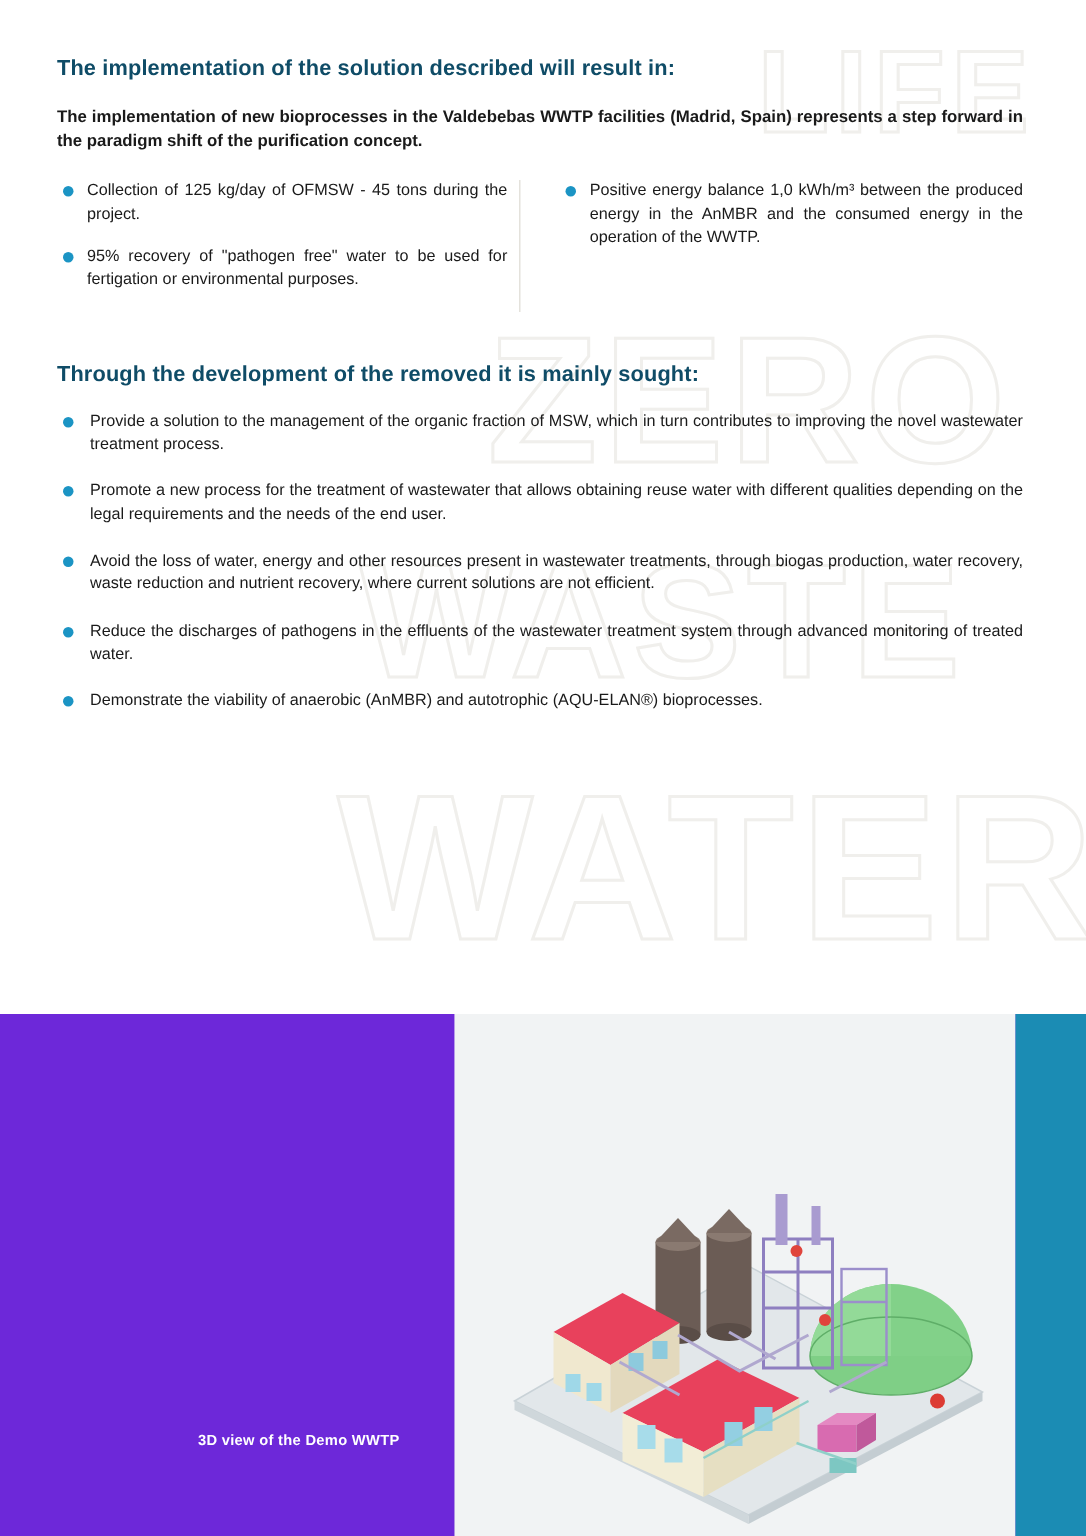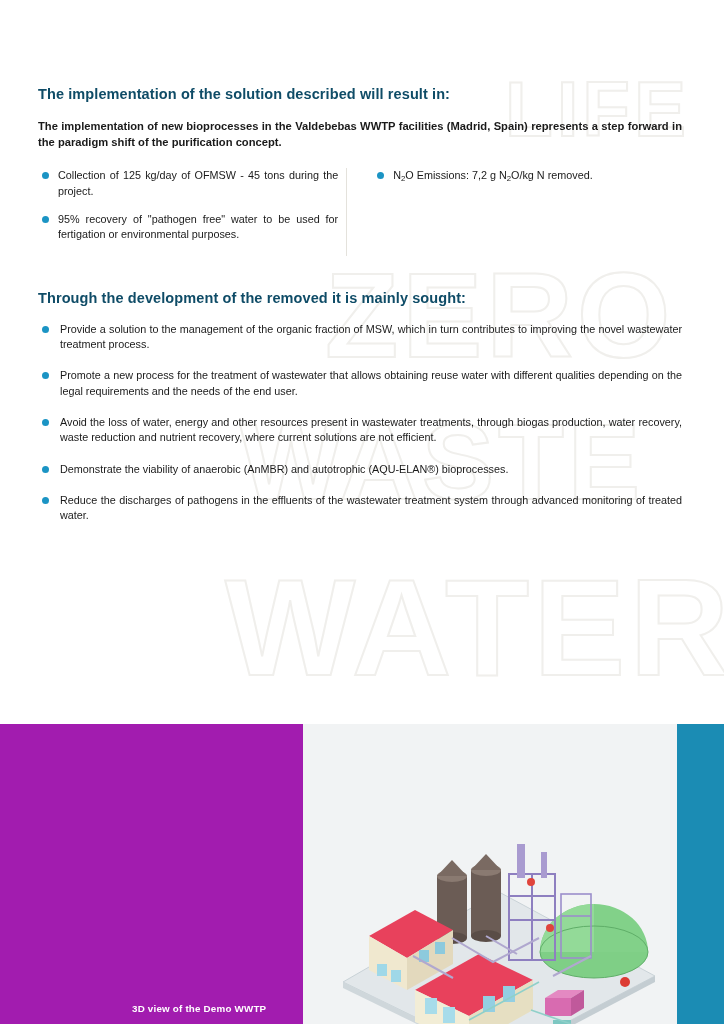--- a/index.html
+++ b/index.html
@@ -46,21 +46,20 @@
   .wm-life  { left: 505px; top: 22px;  font-size: 78px; }
   .wm-zero  { left: 325px; top: 207px; font-size: 120px; }
   .wm-waste { left: 240px; top: 360px; font-size: 108px; }
   .wm-water { left: 225px; top: 510px; font-size: 138px; }
 
   
   .content {
     position: relative;
     z-index: 2;
     padding: 38px 42px 0 38px;
-    margin-top: 48px;
   }
   h2.section-title {
     font-size: 14.5px;
     font-weight: bold;
     color: #0f4c67;
     margin: 0 0 16px 0;
     letter-spacing: 0.1px;
   }
   p.intro {
     font-size: 11.2px;
@@ -118,21 +117,21 @@
 
   sub { font-size: 0.72em; vertical-align: baseline; position: relative; top: 2px; }
 
   
   .band {
     position: absolute;
     left: 0;
     top: 676px;
     width: 724px;
     height: 348px;
-    background: #a21caf;
+    background: #6d28d9;
     overflow: hidden;
     z-index: 3;
   }
   .band-caption {
     position: absolute;
     left: 132px;
     bottom: 58px;
     color: #ffffff;
     font-size: 9.8px;
     font-weight: bold;
@@ -179,33 +178,33 @@
 
     <div class="two-col">
       <div class="col col-left">
         <ul class="bullets">
           <li>Collection of 125 kg/day of OFMSW - 45 tons during the project.</li>
           <li>95% recovery of "pathogen free" water to be used for fertigation or environmental purposes.</li>
         </ul>
       </div>
       <div class="col col-right">
         <ul class="bullets">
-          <li>N<sub>2</sub>O Emissions: 7,2 g N<sub>2</sub>O/kg N removed.</li>
+          <li>Positive energy balance 1,0 kWh/m³ between the produced energy in the AnMBR and the consumed energy in the operation of the WWTP.</li>
         </ul>
       </div>
     </div>
 
     <div class="block-2">
       <h2 class="section-title">Through the development of the removed it is mainly sought:</h2>
       <ul class="bullets">
         <li>Provide a solution to the management of the organic fraction of MSW, which in turn contributes to improving the novel wastewater treatment process.</li>
         <li>Promote a new process for the treatment of wastewater that allows obtaining reuse water with different qualities depending on the legal requirements and the needs of the end user.</li>
         <li>Avoid the loss of water, energy and other resources present in wastewater treatments, through biogas production, water recovery, waste reduction and nutrient recovery, where current solutions are not efficient.</li>
+        <li>Reduce the discharges of pathogens in the effluents of the wastewater treatment system through advanced monitoring of treated water.</li>
         <li>Demonstrate the viability of anaerobic (AnMBR) and autotrophic (AQU-ELAN®) bioprocesses.</li>
-        <li>Reduce the discharges of pathogens in the effluents of the wastewater treatment system through advanced monitoring of treated water.</li>
       </ul>
     </div>
 
   </div>
 
   <div class="band">
 
     <div class="photo">
       <svg width="374" height="348" viewBox="0 0 374 348" xmlns="http://www.w3.org/2000/svg">
         <rect x="0" y="0" width="374" height="348" fill="#f1f3f4"></rect>

